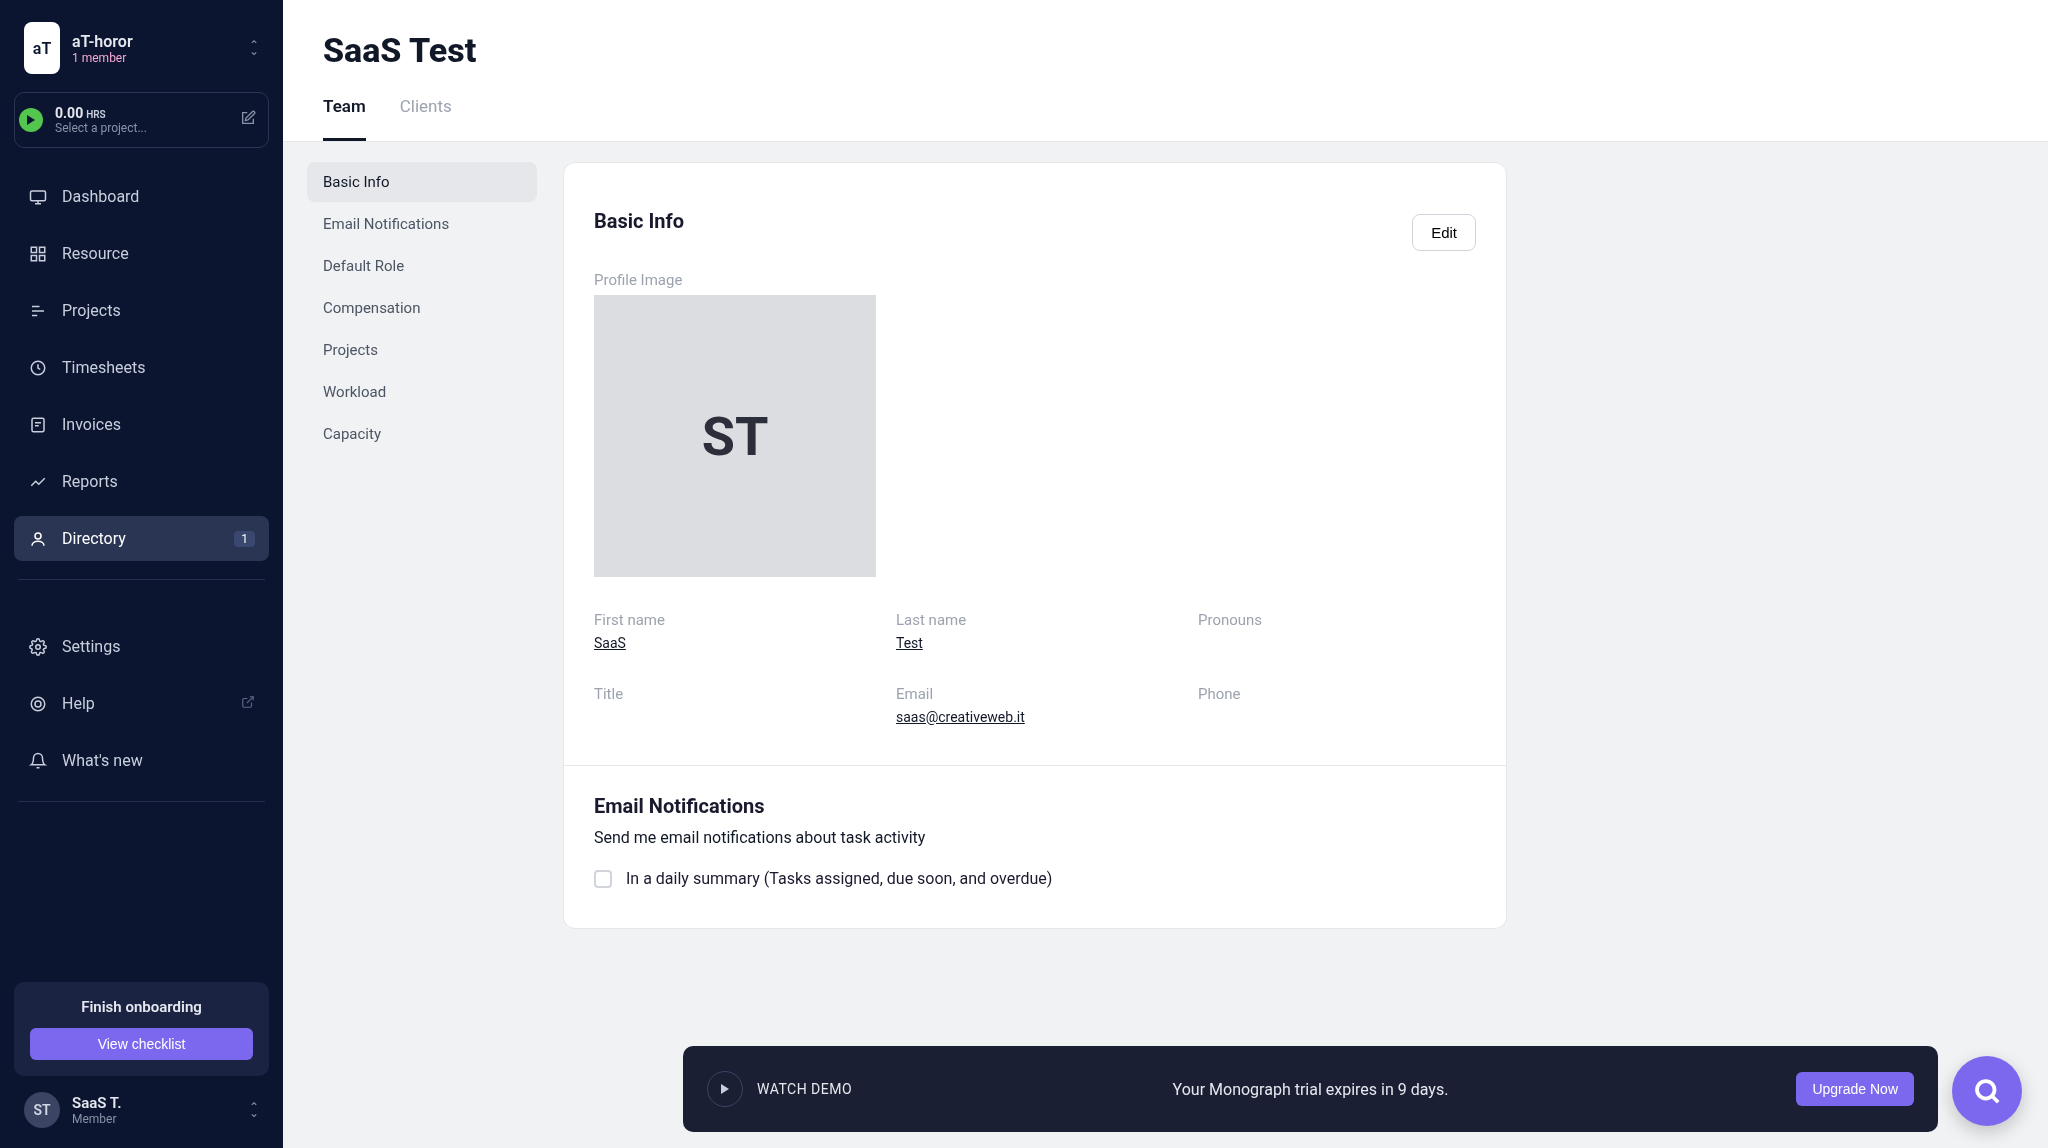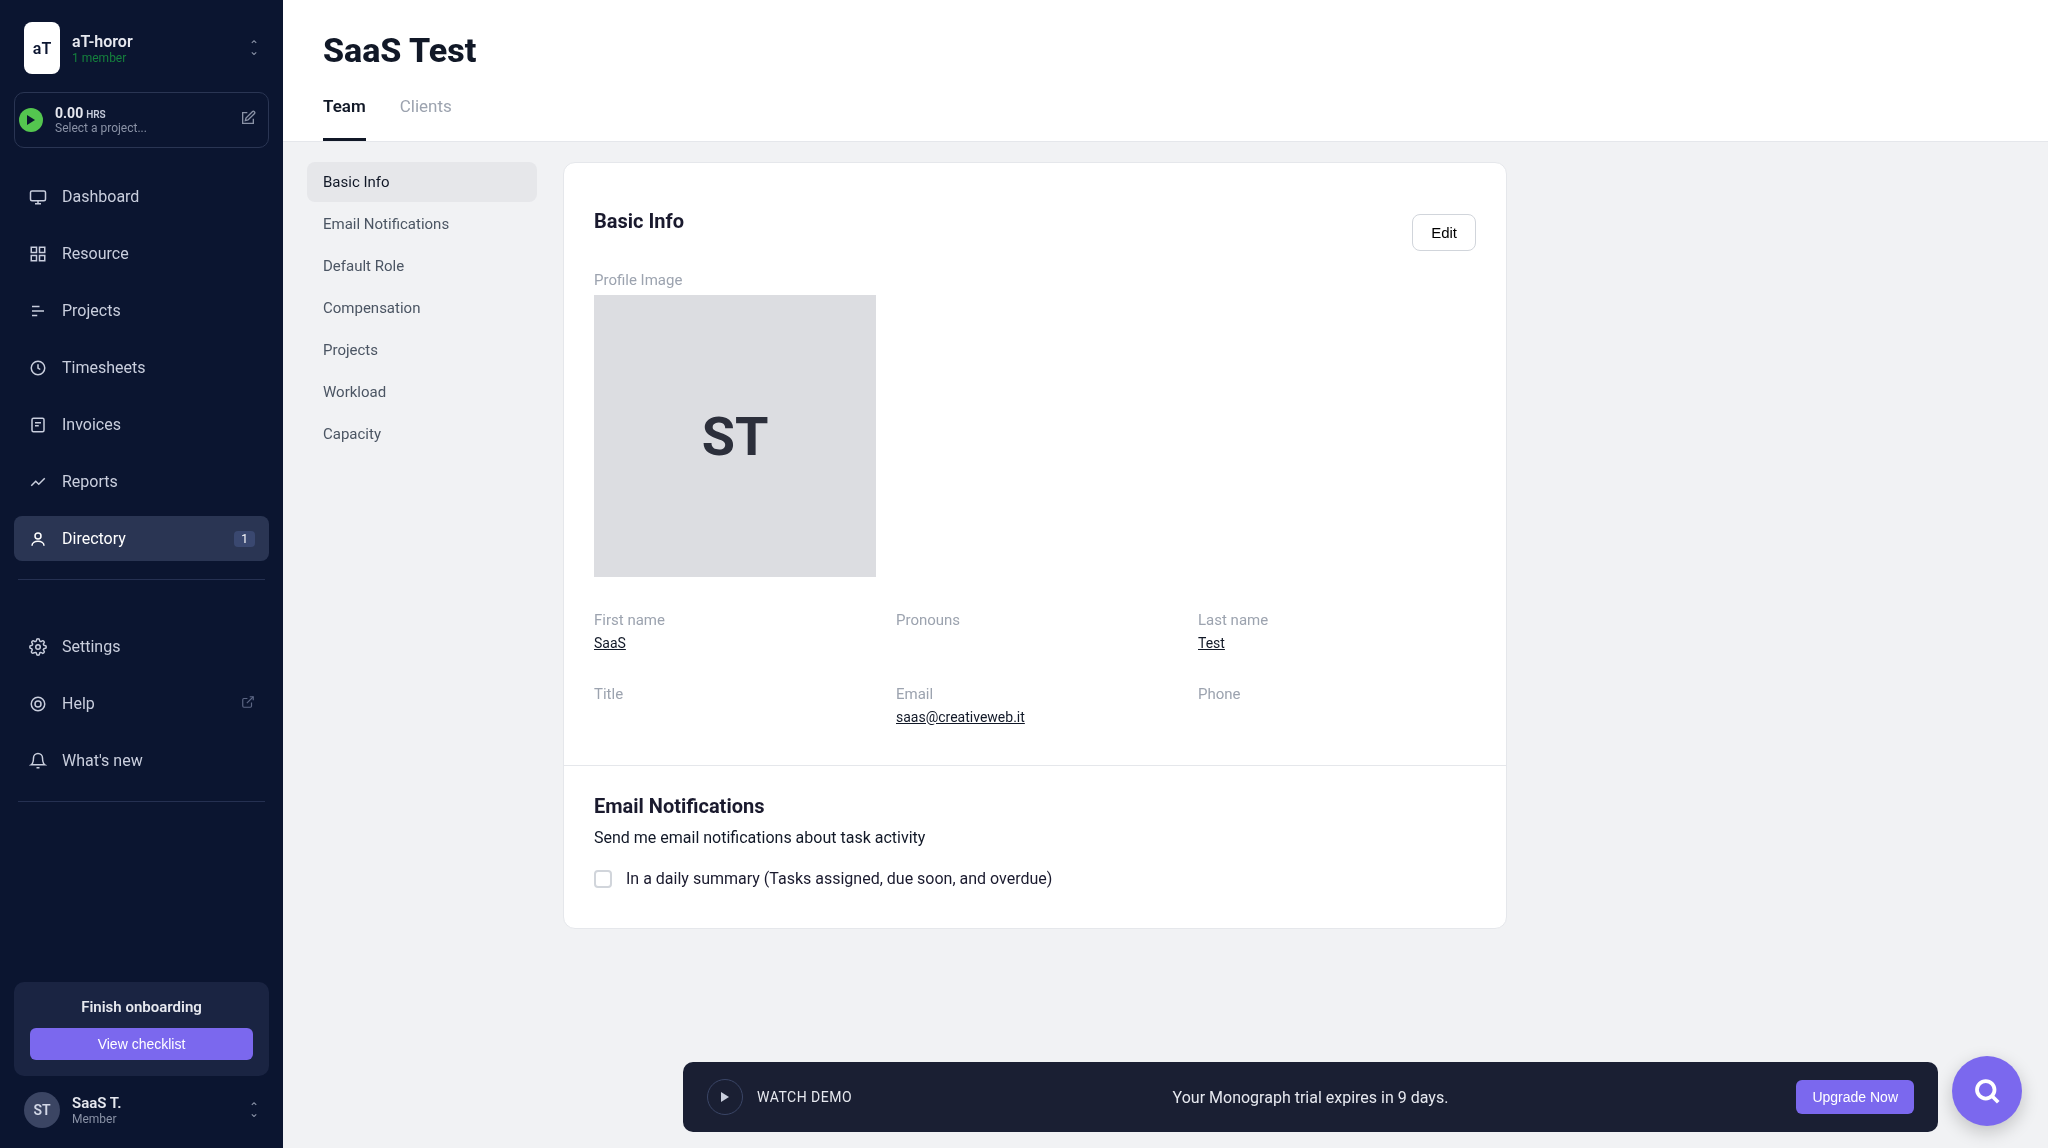--- a/index.html
+++ b/index.html
@@ -6,21 +6,21 @@
 body { font-family: -apple-system, BlinkMacSystemFont, "Segoe UI", Roboto, Helvetica, Arial, sans-serif; background: #f5f5f7; color: #1a1a2e; height: 1148px; width: 2048px; overflow: hidden; }
 
 .app { display: flex; height: 100%; }
 
 
 .sidebar { width: 283px; background: #0b1530; color: #e6e8ef; display: flex; flex-direction: column; padding: 0 14px 14px; }
 .workspace { display: flex; align-items: center; gap: 12px; padding: 22px 10px 18px; position: relative; }
 .ws-badge { width: 36px; height: 52px; border-radius: 8px; background: #ffffff; color: #0b1530; display: flex; align-items: center; justify-content: center; font-weight: 600; font-size: 16px; }
 .ws-text { display: flex; flex-direction: column; }
 .ws-name { font-size: 16px; font-weight: 600; }
-.ws-sub { font-size: 12px; color: #15803d; }
+.ws-sub { font-size: 12px; color: #f9a8d4; }
 .ws-updown { position: absolute; right: 10px; color: #8a92a6; font-size: 12px; line-height: 6px; }
 
 .timer { border: 1px solid #2a3553; border-radius: 10px; padding: 12px 4px; display: flex; align-items: center; gap: 12px; position: relative; }
 .play { width: 24px; height: 24px; border-radius: 50%; background: #54c64f; display: flex; align-items: center; justify-content: center; }
 .play svg { width: 10px; height: 10px; fill: #0b1530; }
 .timer-text { display: flex; flex-direction: column; overflow: hidden; }
 .timer-hrs { font-size: 14px; font-weight: 700; }
 .timer-hrs .hrs { font-size: 10px; font-weight: 600; margin-left: 3px; color: #c9cedd; }
 .timer-sub { font-size: 12px; color: #8a92a6; white-space: nowrap; overflow: hidden; text-overflow: ellipsis; max-width: 140px; }
 .timer-edit { position: absolute; right: 12px; color: #8a92a6; }
@@ -66,21 +66,21 @@
 .field-label { font-size: 15px; color: #9ca3af; margin-bottom: 6px; }
 .field-value { font-size: 14px; color: #111827; text-decoration: underline; }
 .profile-block { width: 282px; height: 282px; background: #dcdde1; display: flex; align-items: center; justify-content: center; font-size: 54px; font-weight: 700; color: #2c2f3b; margin-bottom: 34px; }
 
 .grid3 { display: grid; grid-template-columns: repeat(3, 1fr); row-gap: 34px; column-gap: 24px; }
 
 .checkbox-row { display: flex; align-items: center; gap: 14px; margin-top: 22px; }
 .cb { width: 18px; height: 18px; border: 2px solid #d1d5db; border-radius: 4px; flex-shrink: 0; }
 
 
-.trial { position: absolute; left: 400px; right: 110px; bottom: 16px; background: #1a1f33; color: #e6e8ef; border-radius: 10px; height: 70px; display: flex; align-items: center; padding: 0 24px; }
+.trial { position: absolute; left: 400px; right: 110px; bottom: 16px; background: #1a1f33; color: #e6e8ef; border-radius: 10px; height: 86px; display: flex; align-items: center; padding: 0 24px; }
 .trial-play { width: 36px; height: 36px; border-radius: 50%; border: 1px solid #3a4566; display: flex; align-items: center; justify-content: center; margin-right: 14px; }
 .trial-play svg { width: 10px; height: 10px; fill: #c9cedd; }
 .trial-demo { font-size: 14px; letter-spacing: 0.5px; }
 .trial-msg { position: absolute; left: 50%; transform: translateX(-50%); font-size: 16px; }
 .upgrade { margin-left: auto; background: #7b68ee; color: #fff; border: none; border-radius: 6px; padding: 9px 16px; font-size: 14px; cursor: pointer; }
 
 
 .fab { position: absolute; right: 26px; bottom: 22px; width: 70px; height: 70px; border-radius: 50%; background: #7b68ee; display: flex; align-items: center; justify-content: center; cursor: pointer; box-shadow: 0 6px 18px rgba(0,0,0,.2); }
 .fab svg { width: 30px; height: 30px; stroke: #fff; fill: none; stroke-width: 3; }
 
@@ -267,26 +267,26 @@
           </div>
           <div class="field-label">Profile Image</div>
           <div class="profile-block">ST</div>
 
           <div class="grid3">
             <div>
               <div class="field-label">First name</div>
               <div class="field-value">SaaS</div>
             </div>
             <div>
+              <div class="field-label">Last name</div>
+              <div class="field-value">Test</div>
+            </div>
+            <div>
               <div class="field-label">Pronouns</div>
               <div class="field-value"></div>
-            </div>
-            <div>
-              <div class="field-label">Last name</div>
-              <div class="field-value">Test</div>
             </div>
             <div>
               <div class="field-label">Title</div>
               <div class="field-value"></div>
             </div>
             <div>
               <div class="field-label">Email</div>
               <div class="field-value">saas@creativeweb.it</div>
             </div>
             <div>

